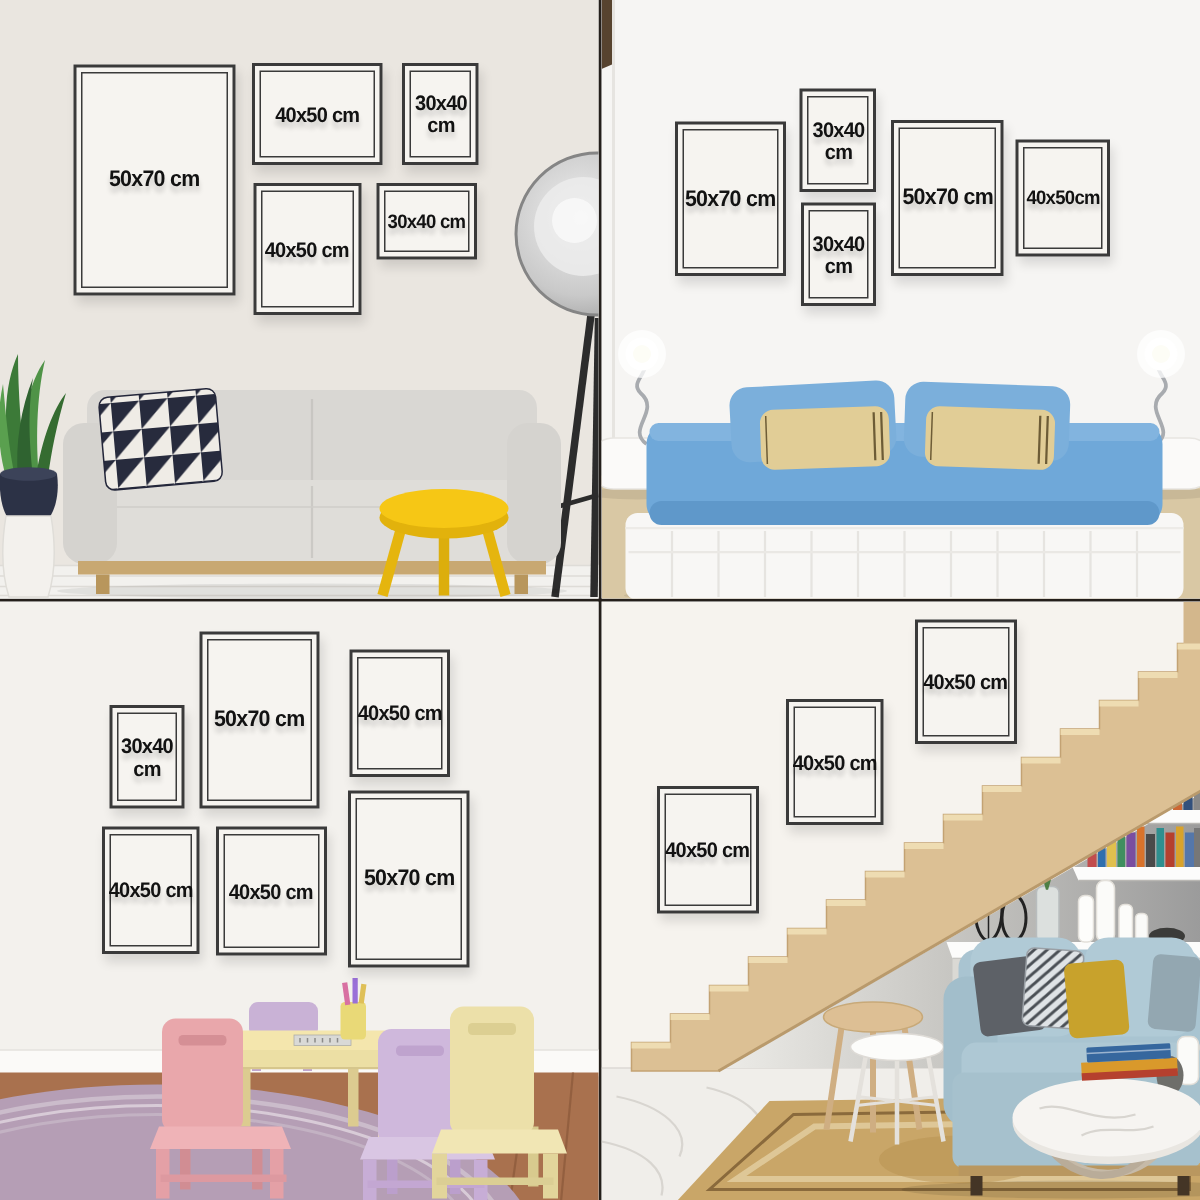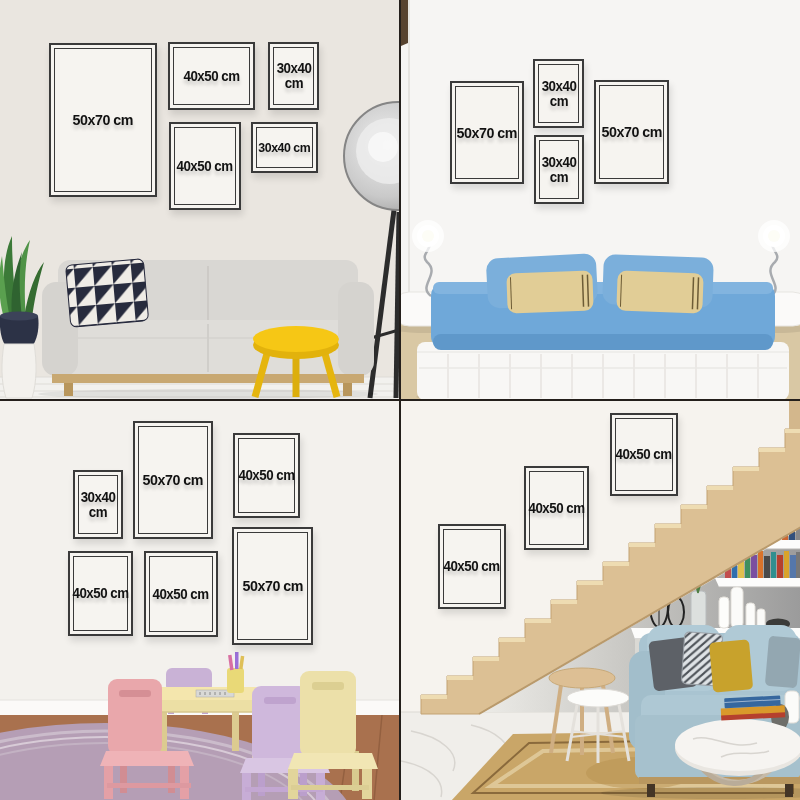--- a/index.html
+++ b/index.html
@@ -183,20 +183,23 @@
     </div>
     <div class="frame" style="left:132px;top:59px;width:51px;height:69px">
       <span class="frame-label wrap">30x40 cm</span>
     </div>
     <div class="frame" style="left:133px;top:135px;width:50px;height:69px">
       <span class="frame-label wrap">30x40 cm</span>
     </div>
     <div class="frame" style="left:193px;top:80px;width:75px;height:104px">
       <span class="frame-label lg">50x70 cm</span>
     </div>
+    <div class="frame" style="left:276px;top:93px;width:63px;height:78px">
+      <span class="frame-label sm">40x50cm</span>
+    </div>
   </div>
 
   <div class="quadrant" id="q-bl">
     <svg class="scene" viewBox="0 0 400 400">
       <g>
         <rect x="0" y="0" width="400" height="400" fill="#f3f1ed"></rect>
       </g>
       <g>
         <rect x="0" y="299" width="400" height="17" fill="#fbfaf8"></rect>
         <path d="M0,299 H400" stroke="#e4e2de" stroke-width="1"></path>

